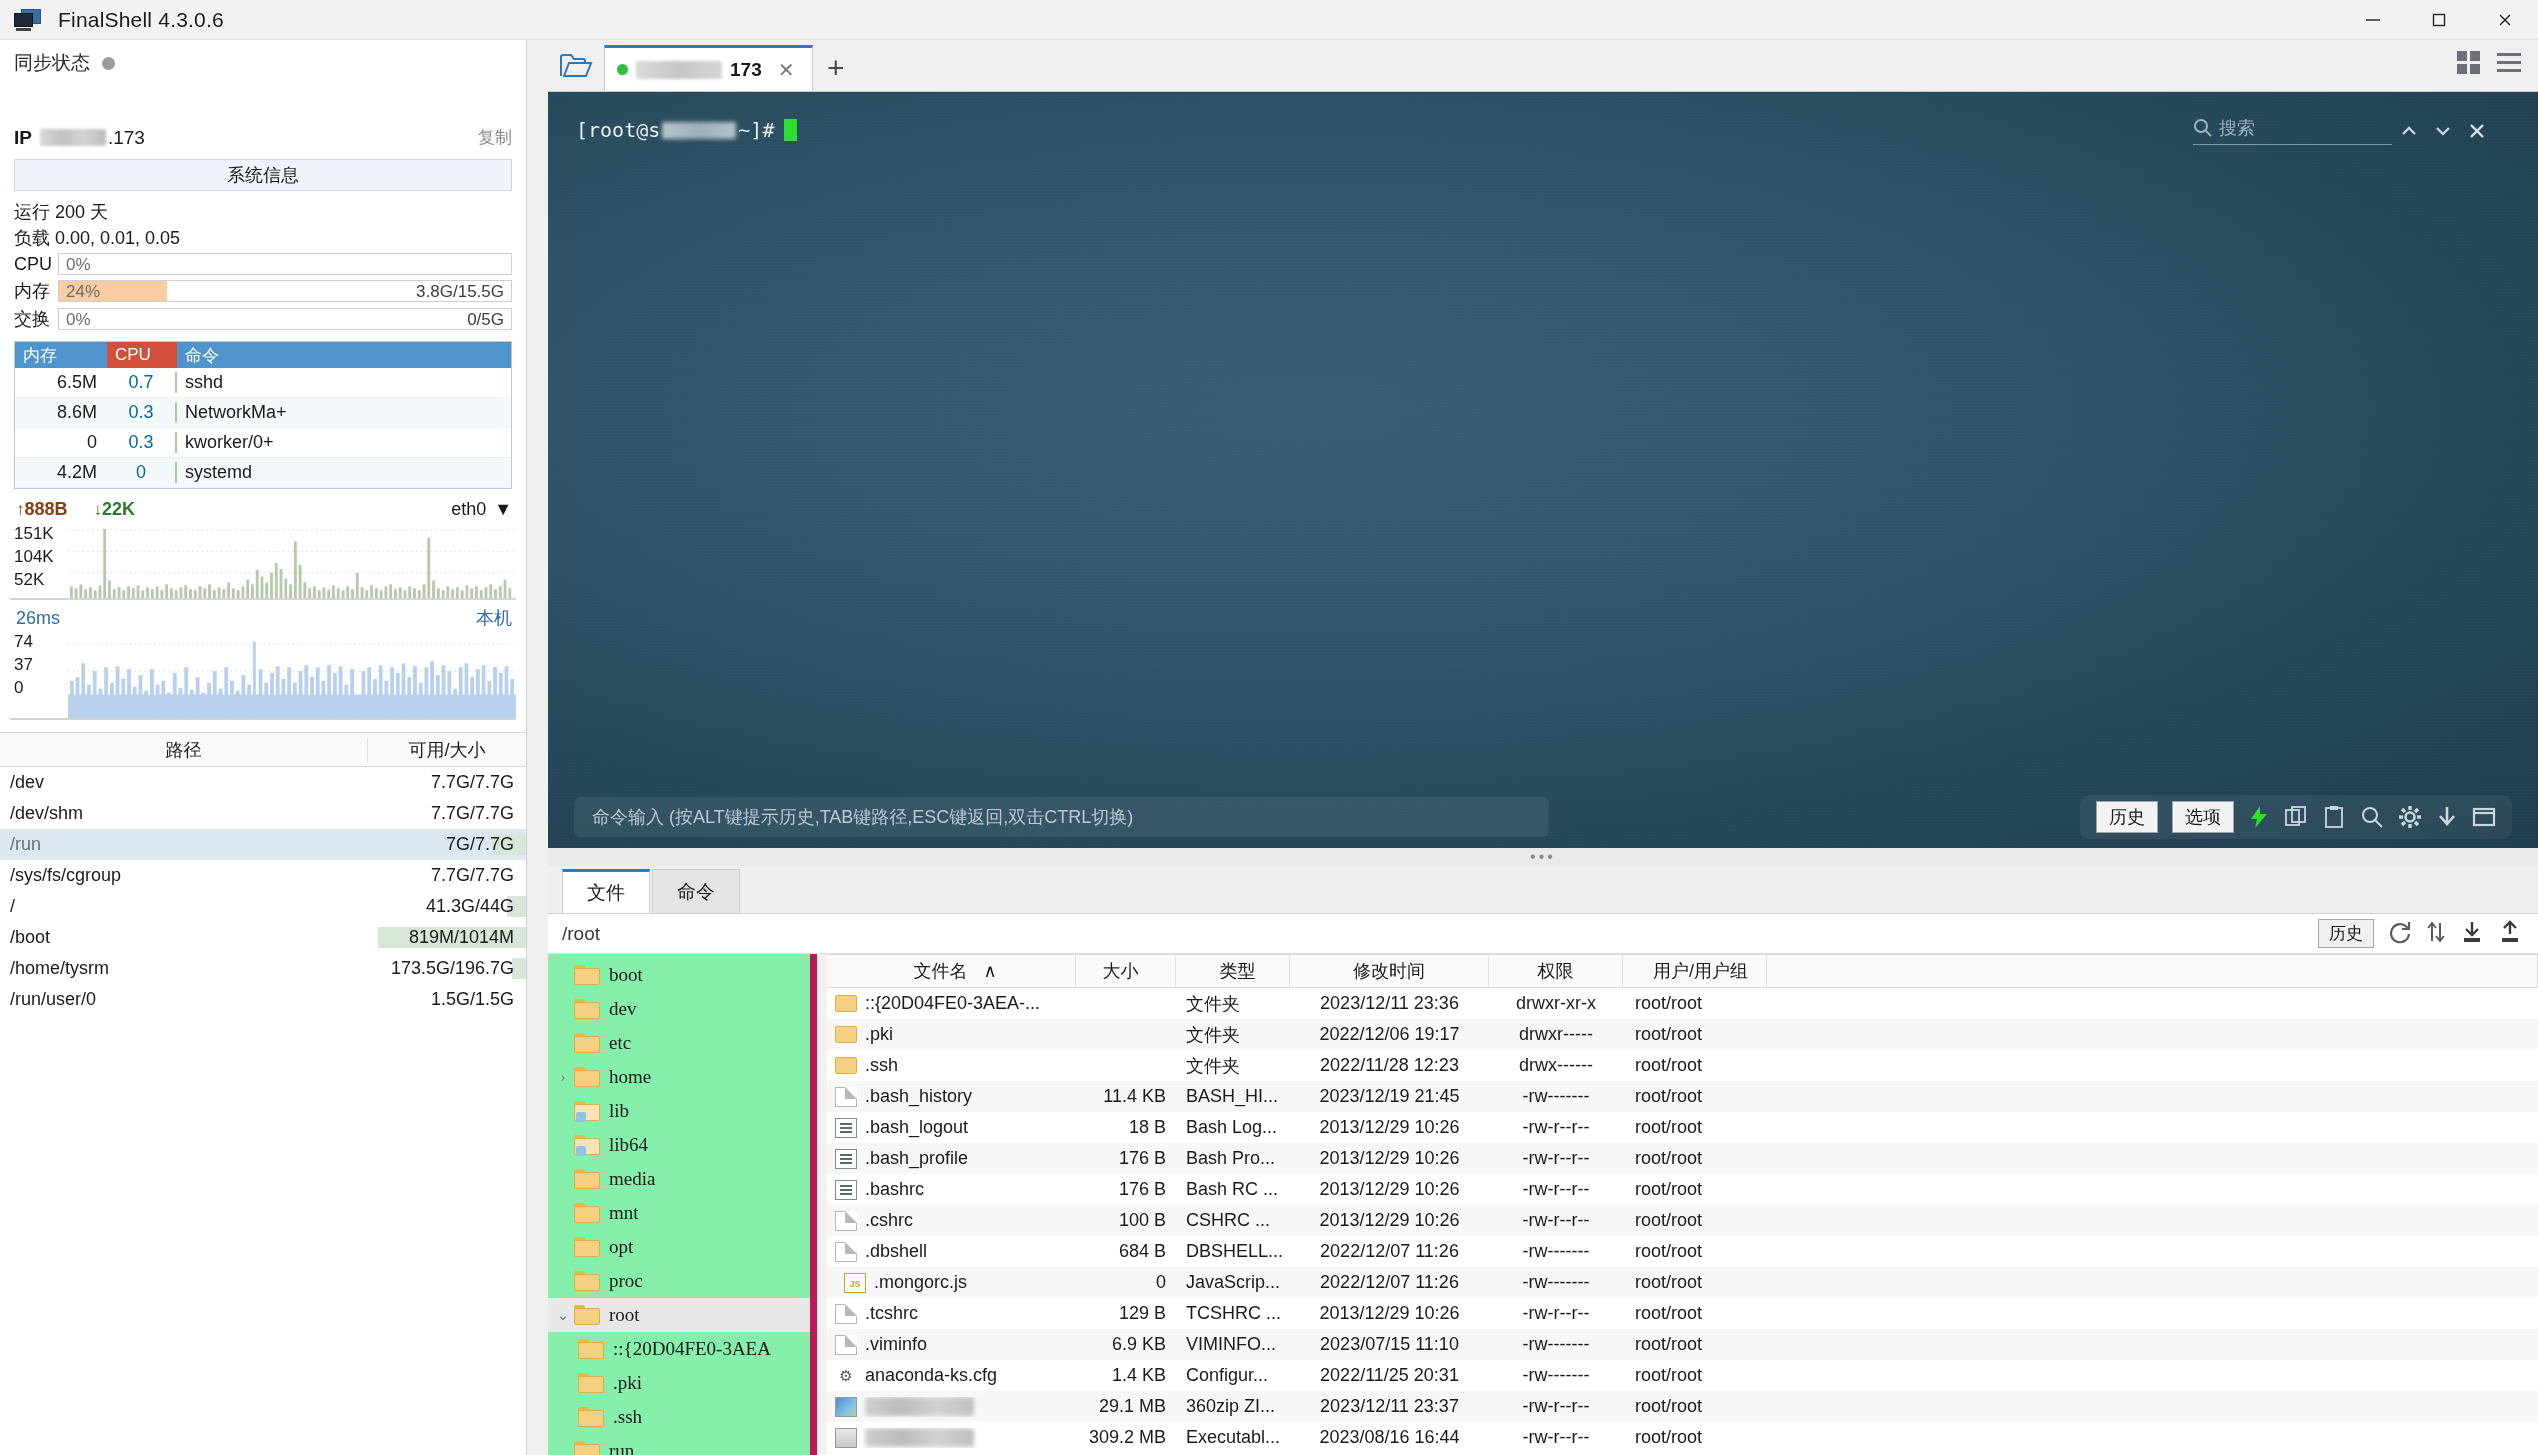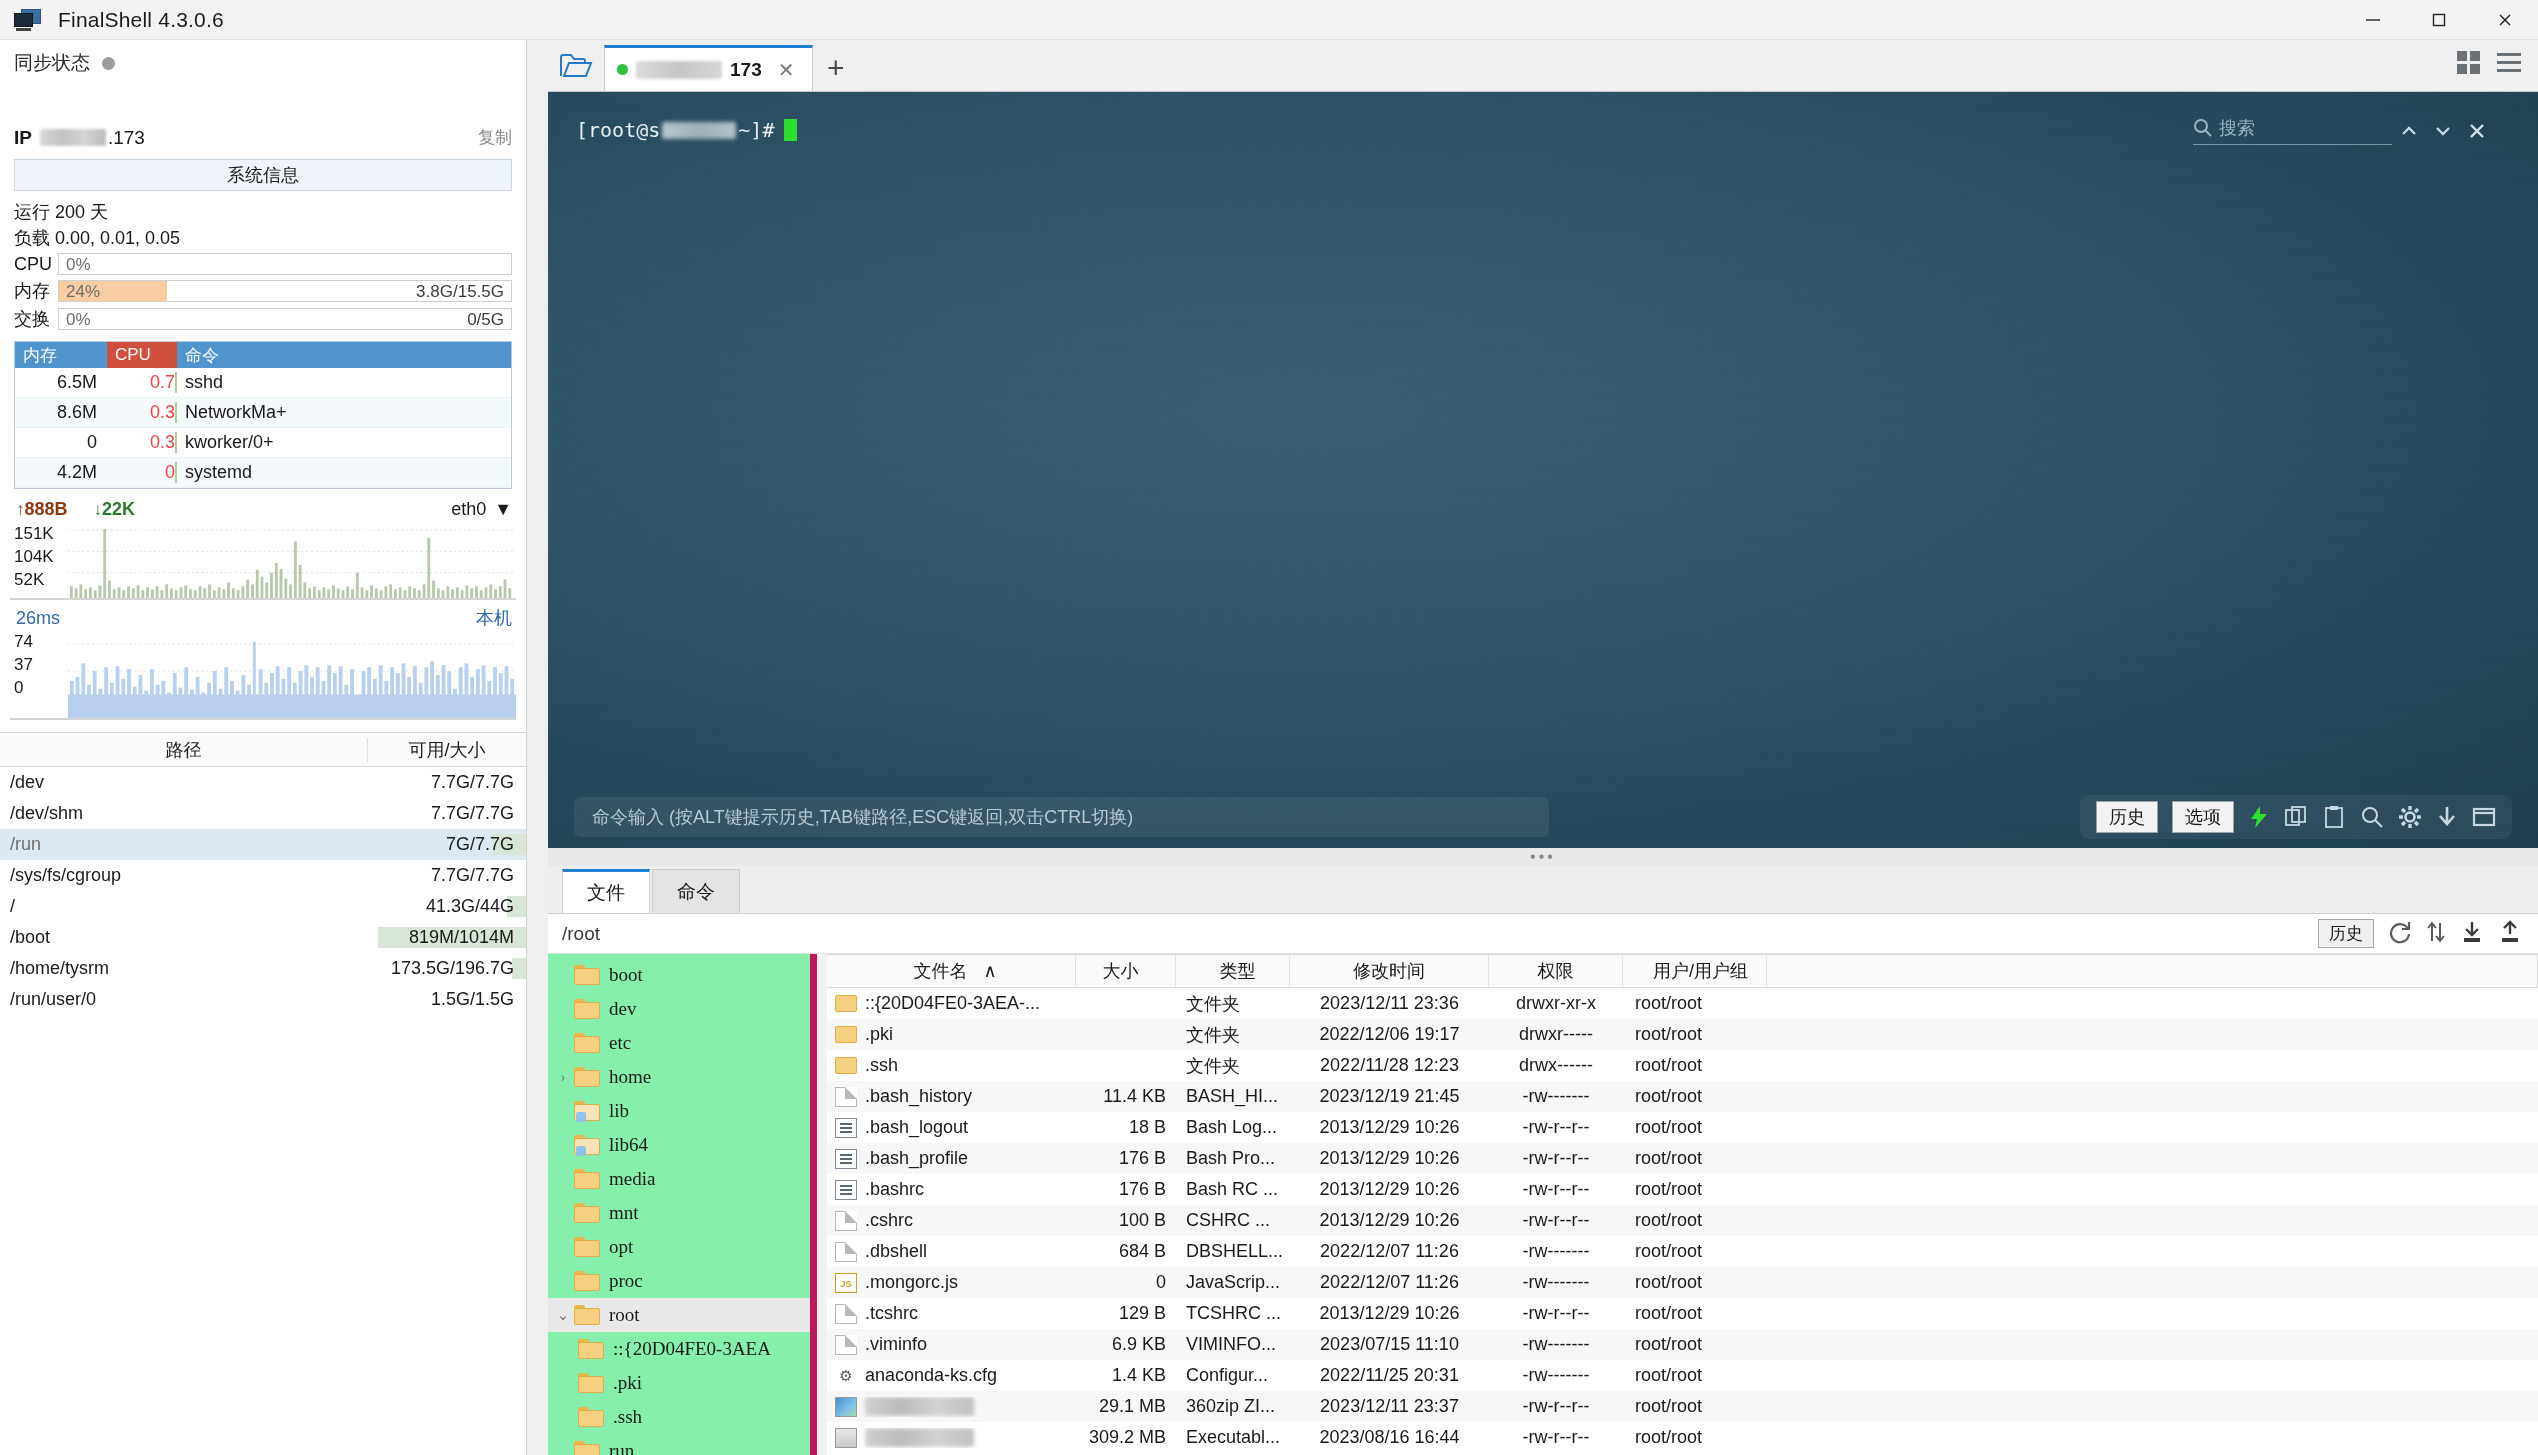--- a/index.html
+++ b/index.html
@@ -60,21 +60,21 @@
   .proc { margin:8px 14px 0 14px; border:1px solid #b9c9d8; }
   .proc-head { display:flex; height:26px; background:#4f94cd; }
   .proc-head .c { font-size:17px; color:#fff; display:flex; align-items:center; padding-left:8px; }
   .proc-head .c0 { flex:0 0 92px; }
   .proc-head .c1 { flex:0 0 70px; background:#d1503c; }
   .proc-head .c2 { flex:1; }
   .proc-row { display:flex; height:30px; align-items:center; border-bottom:1px solid #edf3f7; }
   .proc-row:nth-child(odd){ background:#f4f9fc; }
   .proc-row:nth-child(even){ background:#ffffff; }
   .proc-row .p0 { flex:0 0 92px; text-align:right; padding-right:10px; font-size:18px; color:#1a1a1a; }
-  .proc-row .p1 { flex:0 0 70px; text-align:right; font-size:18px; color:#ef4444; border-right:2px solid #a8cf9c; }
+  .proc-row .p1 { flex:0 0 70px; text-align:center; font-size:18px; color:#0369a1; border-right:2px solid #a8cf9c; }
   .proc-row .p2 { flex:1; padding-left:8px; font-size:18px; color:#1a1a1a; }
 
   
   .netsec { margin:10px 10px 0 10px; }
   .net-head { display:flex; align-items:center; padding:0 4px 2px 6px; }
   .net-up { font-size:18px; color:#8b3a13; font-weight:bold; }
   .net-dn { font-size:18px; color:#2b7a2b; font-weight:bold; margin-left:26px; }
   .arrow { font-size:17px; }
   .net-iface { margin-left:auto; font-size:18px; color:#1a1a1a; display:flex; align-items:center; gap:8px; }
   .graph-wrap { position:relative; height:78px; border-bottom:2px solid #d4d4d4; }
@@ -185,21 +185,21 @@
   .c-type { flex:0 0 114px; padding-left:10px; overflow:hidden; white-space:nowrap; }
   .c-time { flex:0 0 199px; text-align:center; }
   .c-perm { flex:0 0 134px; text-align:center; }
   .c-own  { flex:0 0 144px; padding-left:12px; }
   .ficon { width:22px; height:22px; flex:0 0 22px; position:relative; }
   .ficon.folder2 { background:#f6d081; border:1px solid #dfae4b; border-radius:2px; height:17px; }
   .ficon.doc { border:1px solid #b8b8b8; background:#fff; height:20px; }
   .ficon.doc::after { content:''; position:absolute; right:-1px; top:-1px; border-width:6px; border-style:solid; border-color:#fff #fff #b8b8b8 #b8b8b8; }
   .ficon.txt { border:1px solid #7f8c96; background:#fff; height:20px; }
   .ficon.txt::before { content:''; position:absolute; left:4px; top:4px; right:4px; height:2px; background:#5a6a74; box-shadow:0 4px 0 #5a6a74, 0 8px 0 #5a6a74; }
-  .ficon.js { border:1px solid #c9a227; background:#fff; height:20px; font-size:9px; color:#c9a227; text-align:center; line-height:20px; font-weight:bold; }
+  .ficon.js { border:1px solid #c9a227; background:#fff; height:20px; font-size:9px; color:#c9a227; text-align:center; line-height:20px; font-weight:bold;margin-left:9px; }
   .ficon.cfg { color:#555; font-size:15px; line-height:22px; text-align:center; }
   .name-blur { display:inline-block; width:109px; height:19px; background:linear-gradient(90deg,#cfcfcf,#bcbcbc,#d2d2d2,#c0c0c0); filter:blur(2.2px); border-radius:2px; }
   .ficon.img { background:linear-gradient(135deg,#4a8fd0,#7fc1e8 60%,#a8d8a0); border:1px solid #9a9a9a; height:20px; }
   .ficon.jar { background:linear-gradient(180deg,#e8e8e8,#c8c8c8); border:1px solid #9a9a9a; height:20px; }
 </style>
 </head>
 <body>
 
 <div class="app">
 

